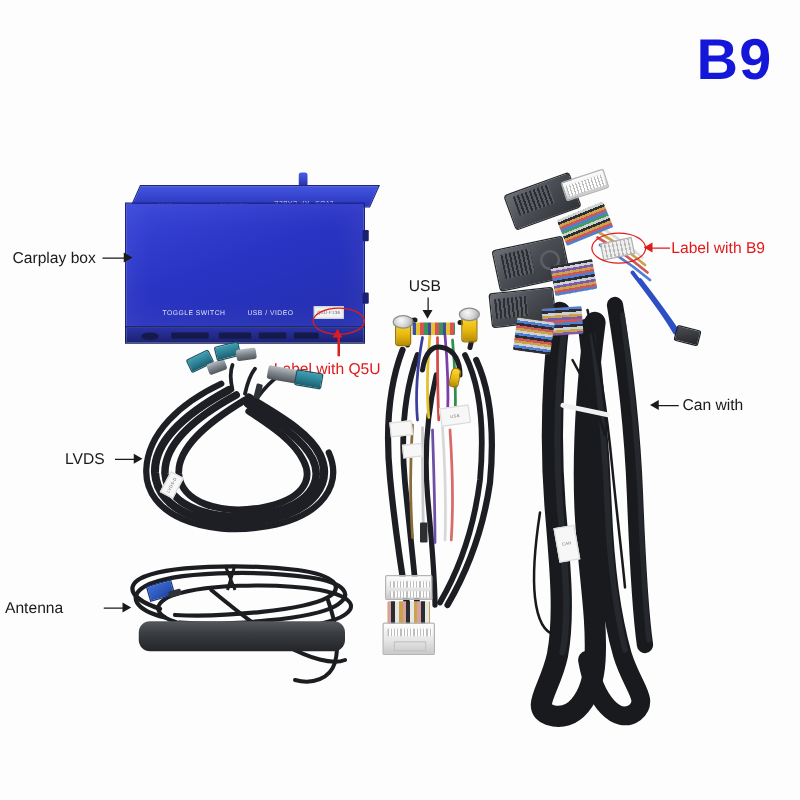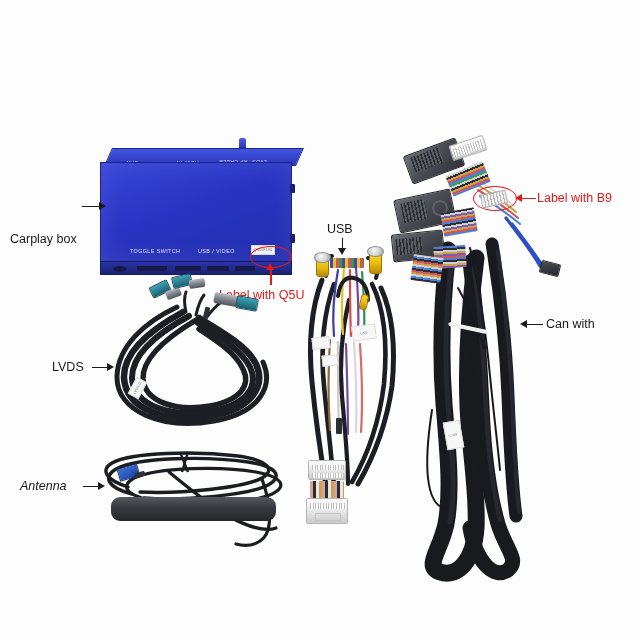--- a/index.html
+++ b/index.html
@@ -216,20 +216,21 @@
     background: linear-gradient(160deg,#3f6fd6 0%, #2b55b8 60%, #1d3f94 100%);
     border: 1px solid #17357f;
     box-sizing: border-box;
   }
 </style>
 </head>
 <body>
 
 <div id="stage">
 
+  <div id="badge">B9</div>
 
   <div id="carplay-box">
 
     <div class="box-nub" style="left:139px; top:-10px;"></div>
 
     <div class="box-top"></div>
 
     <div class="box-text flip" style="left:26px; top:12px;">CAN</div>
     <div class="box-text flip" style="left:76px; top:12px;">HDMI IN</div>
     <div class="box-text flip" style="left:119px; top:11px;">RF CABLE</div>
@@ -252,21 +253,21 @@
       <div class="port" style="left:106px; width:22px;"></div>
       <div class="port" style="left:134px; width:20px;"></div>
     </div>
   </div>
 
   <div class="red-ellipse" style="left:250px; top:246px; width:42px; height:22px;"></div>
   <div class="v-line red" style="left:270px; top:268px; height:17px;"></div>
   <div class="arrow-head ah-up" style="left:266px; top:263px;"></div>
   <div class="anno red" style="left:219px; top:288px;">Label with Q5U</div>
 
-  <div class="anno" style="left:10px; top:199px;margin-top:33px;">Carplay box</div>
+  <div class="anno" style="left:10px; top:199px;">Carplay box</div>
   <div class="arrow-line" style="left:82px; top:206px; width:18px;"></div>
   <div class="arrow-head ah-right" style="left:99px; top:202px;"></div>
 
   <svg class="cable-svg">
 
     <g fill="none" stroke="#1d1f24" stroke-linecap="round">
       <path d="M183,312 C150,330 123,352 124,378 C126,410 168,424 212,416 C252,409 266,386 256,364 C247,345 218,330 199,318" stroke-width="6.5"></path>
       <path d="M189,316 C156,334 131,355 132,379 C134,406 172,418 211,411 C247,405 259,386 250,367 C241,349 215,334 198,323" stroke-width="6"></path>
       <path d="M196,320 C166,338 142,358 143,379 C145,402 176,412 210,406 C241,400 251,385 243,369 C235,352 214,339 199,329" stroke-width="5.4"></path>
       <path d="M177,307 C145,322 118,346 117,376 C116,412 163,430 214,421 C259,413 274,387 263,362" stroke-width="5"></path>
@@ -307,21 +308,21 @@
 
     <path d="M188,452 L182,472" stroke="#1b1d21" stroke-width="2.4" fill="none"></path>
     <path d="M180,452 L188,472" stroke="#1b1d21" stroke-width="2.4" fill="none"></path>
   </svg>
 
   <div class="ant-bar" style="left:111px; top:497px; width:165px; height:24px;"></div>
 
   <div class="ant-plug2" style="left:118px; top:466px; width:21px; height:13px; transform:rotate(-16deg);"></div>
   <div style="position:absolute; left:135px; top:472px; width:10px; height:5px; background:#2f3236; transform:rotate(-16deg); border-radius:1px;"></div>
 
-  <div class="anno" style="left:20px; top:479px;font-style:italic;">Antenna</div>
+  <div class="anno" style="left:4px; top:479px;">Antenna</div>
   <div class="arrow-line" style="left:83px; top:486px; width:16px;"></div>
   <div class="arrow-head ah-right" style="left:98px; top:482px;"></div>
 
   <svg class="cable-svg">
 
     <g fill="none" stroke="#1c1e23" stroke-linecap="round">
       <path d="M322,280 C312,306 308,340 312,382 C316,424 322,462 326,486" stroke-width="5"></path>
       <path d="M334,284 C324,312 320,344 324,386 C328,426 332,462 334,486" stroke-width="4.6"></path>
       <path d="M381,288 C392,312 396,344 392,386 C386,428 372,460 358,484" stroke-width="5"></path>
       <path d="M372,284 C384,308 388,340 384,384 C379,424 366,458 352,482" stroke-width="4.6"></path>

